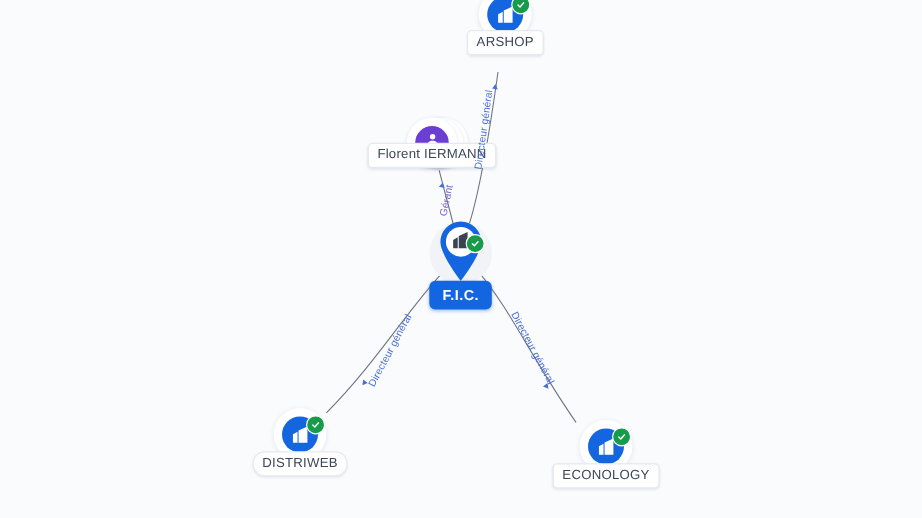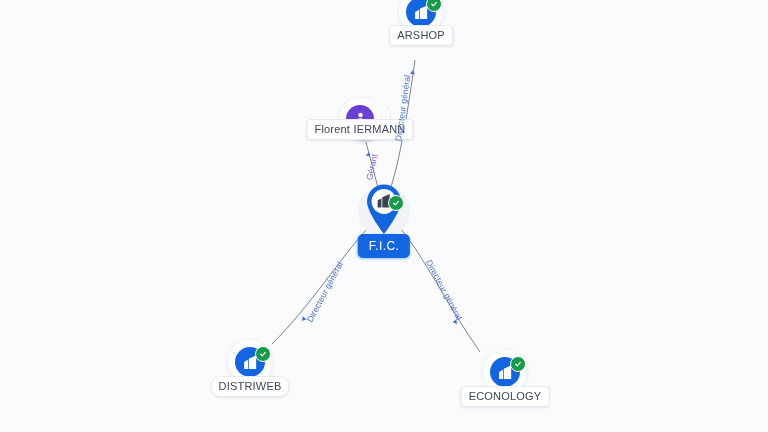--- a/index.html
+++ b/index.html
@@ -149,21 +149,21 @@
     background: #ffffff;
     color: #3c4656;
     border: 1px solid #e6e9ef;
     box-shadow: 0 1px 2px rgba(40, 60, 110, 0.10);
     letter-spacing: 0.2px;
   }
   .node-label.selected {
     background: #1466e0;
     color: #ffffff;
     border-color: #1466e0;
-    font-weight: normal;
+    font-weight: bold;
     font-size: 12px;
     padding: 5px 10px;
     border-radius: 5px;
     letter-spacing: 0.4px;
     box-shadow: 0 1px 3px rgba(20, 102, 224, 0.4);
   }
 
   
   .edge-label {
     position: absolute;

